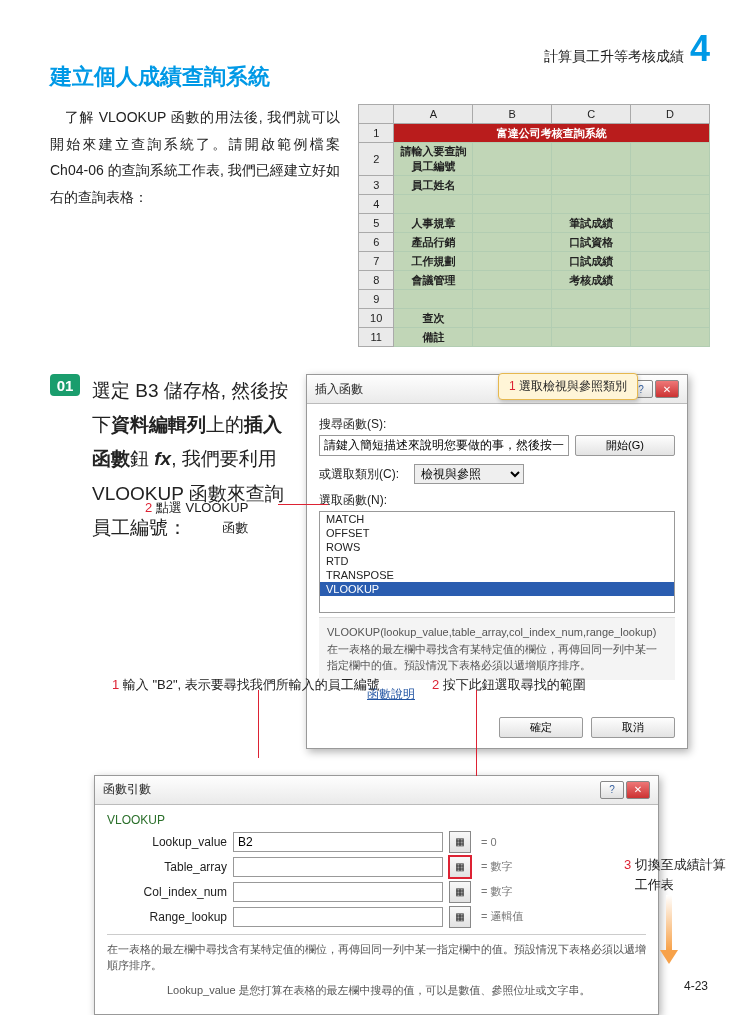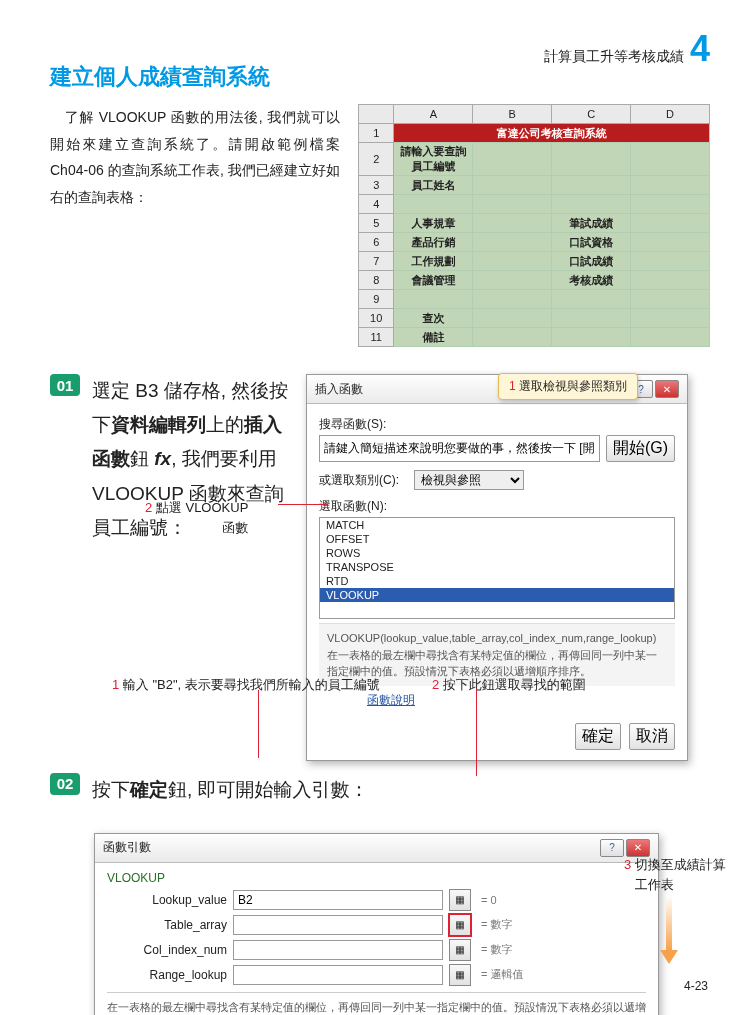--- a/index.html
+++ b/index.html
@@ -29,21 +29,21 @@
   
   .dialog { background: #fff; border: 1px solid #999; box-shadow: 2px 3px 8px rgba(0,0,0,.3); font-size: 12px; }
   .dialog .titlebar { background: linear-gradient(#fefefe,#eaeaea); border-bottom: 1px solid #bbb; padding: 5px 8px; display: flex; justify-content: space-between; align-items: center; }
   .dialog .win-btns { display: flex; gap: 2px; }
   .dialog .win-btn { width: 22px; height: 16px; border: 1px solid #888; border-radius: 2px; display: flex; align-items: center; justify-content: center; font-size: 10px; background: linear-gradient(#fefefe,#e0e0e0); }
   .dialog .help-btn { color: #355f9e; }
   .dialog .close-btn { background: linear-gradient(#e77,#c33); color: #fff; }
   .dialog .body { padding: 8px 12px; }
   .dialog .lbl { margin: 4px 0 2px 0; }
   .dialog input[type=text] { border: 1px solid #999; padding: 2px 4px; font-size: 12px; font-family: inherit; }
-  .dialog .start-btn, .dialog .btn { border: 1px solid #999; background: linear-gradient(#fefefe,#e3e3e3); padding: 2px 6px; border-radius: 2px; font-size: 16px; }
+  .dialog .start-btn, .dialog .btn { border: 1px solid #999; background: linear-gradient(#fefefe,#e3e3e3); padding: 2px 30px; border-radius: 2px; font-size: 11px; }
   .dialog .btn-row { display: flex; justify-content: flex-end; gap: 8px; padding: 6px 12px 10px; }
   .dialog .link { color: #2456a3; text-decoration: underline; }
   .dialog select { border: 1px solid #999; font-size: 12px; padding: 1px 2px; }
   .listbox { border: 1px solid #999; height: 100px; overflow: hidden; background: #fff; }
   .listbox div { padding: 1px 6px; font-size: 11px; }
   .listbox .selected { background: #2a5db0; color: #fff; }
   .hint-area { background: #f4f4f4; padding: 6px 8px; font-size: 11px; color: #555; line-height: 1.5; border-top: 1px solid #ddd; margin-top: 4px; }
 
   
   .callout { position: absolute; background: #fff5d7; border: 1px solid #e6b84f; border-radius: 4px; padding: 4px 10px; font-size: 12px; box-shadow: 1px 2px 4px rgba(0,0,0,.2); }
@@ -193,22 +193,22 @@
         </div>
         <div style="display:flex;align-items:center;gap:15px;margin:8px 0;">
           <span>或選取類別(C):</span>
           <select style="width:110px;"><option>檢視與參照</option></select>
         </div>
         <div class="lbl">選取函數(N):</div>
         <div class="listbox">
           <div>MATCH</div>
           <div>OFFSET</div>
           <div>ROWS</div>
+          <div>RTD</div>
           <div>TRANSPOSE</div>
-          <div>RTD</div>
           <div class="selected">VLOOKUP</div>
         </div>
         <div class="hint-area">
           <div>VLOOKUP(lookup_value,table_array,col_index_num,range_lookup)</div>
           <div>在一表格的最左欄中尋找含有某特定值的欄位，再傳回同一列中某一指定欄中的值。預設情況下表格必須以遞增順序排序。</div>
         </div>
         <div style="margin-top:6px;margin-left:48px;"><span class="link">函數說明</span></div>
       </div>
       <div class="btn-row">
         <button class="btn">確定</button>
@@ -221,26 +221,20 @@
     <span class="red">1</span>
     <span>選取</span><span class="bold">檢視與參照</span><span>類別</span>
   </div>
 
   <div class="anno-text" style="top:498px; left:145px; text-align:right; line-height:1.5;">
     <span class="red">2 </span><span>點選 </span><span class="bold">VLOOKUP</span><br>
     <span style="margin-left:12px;">函數</span>
   </div>
   <div class="red-line-h" style="top:504px; left:278px; width:50px;"></div>
 
-  <div class="step" style="margin-top:12px;">
-    <div class="step-badge">02</div>
-    <div class="step-text" style="width:auto;">
-      按下<span class="bold">確定</span>鈕, 即可開始輸入引數：
-    </div>
-  </div>
 
   <div class="anno-text" style="top:676px; left:112px;">
     <span class="red">1 </span><span>輸入 "B2", 表示要尋找我們所輸入的員工編號</span>
   </div>
   <div class="anno-text" style="top:676px; left:432px;">
     <span class="red">2 </span><span>按下此鈕選取尋找的範圍</span>
   </div>
   <div class="red-line-v" style="top:690px; left:258px; height:68px;"></div>
   <div class="red-line-v" style="top:690px; left:476px; height:86px;"></div>
 

